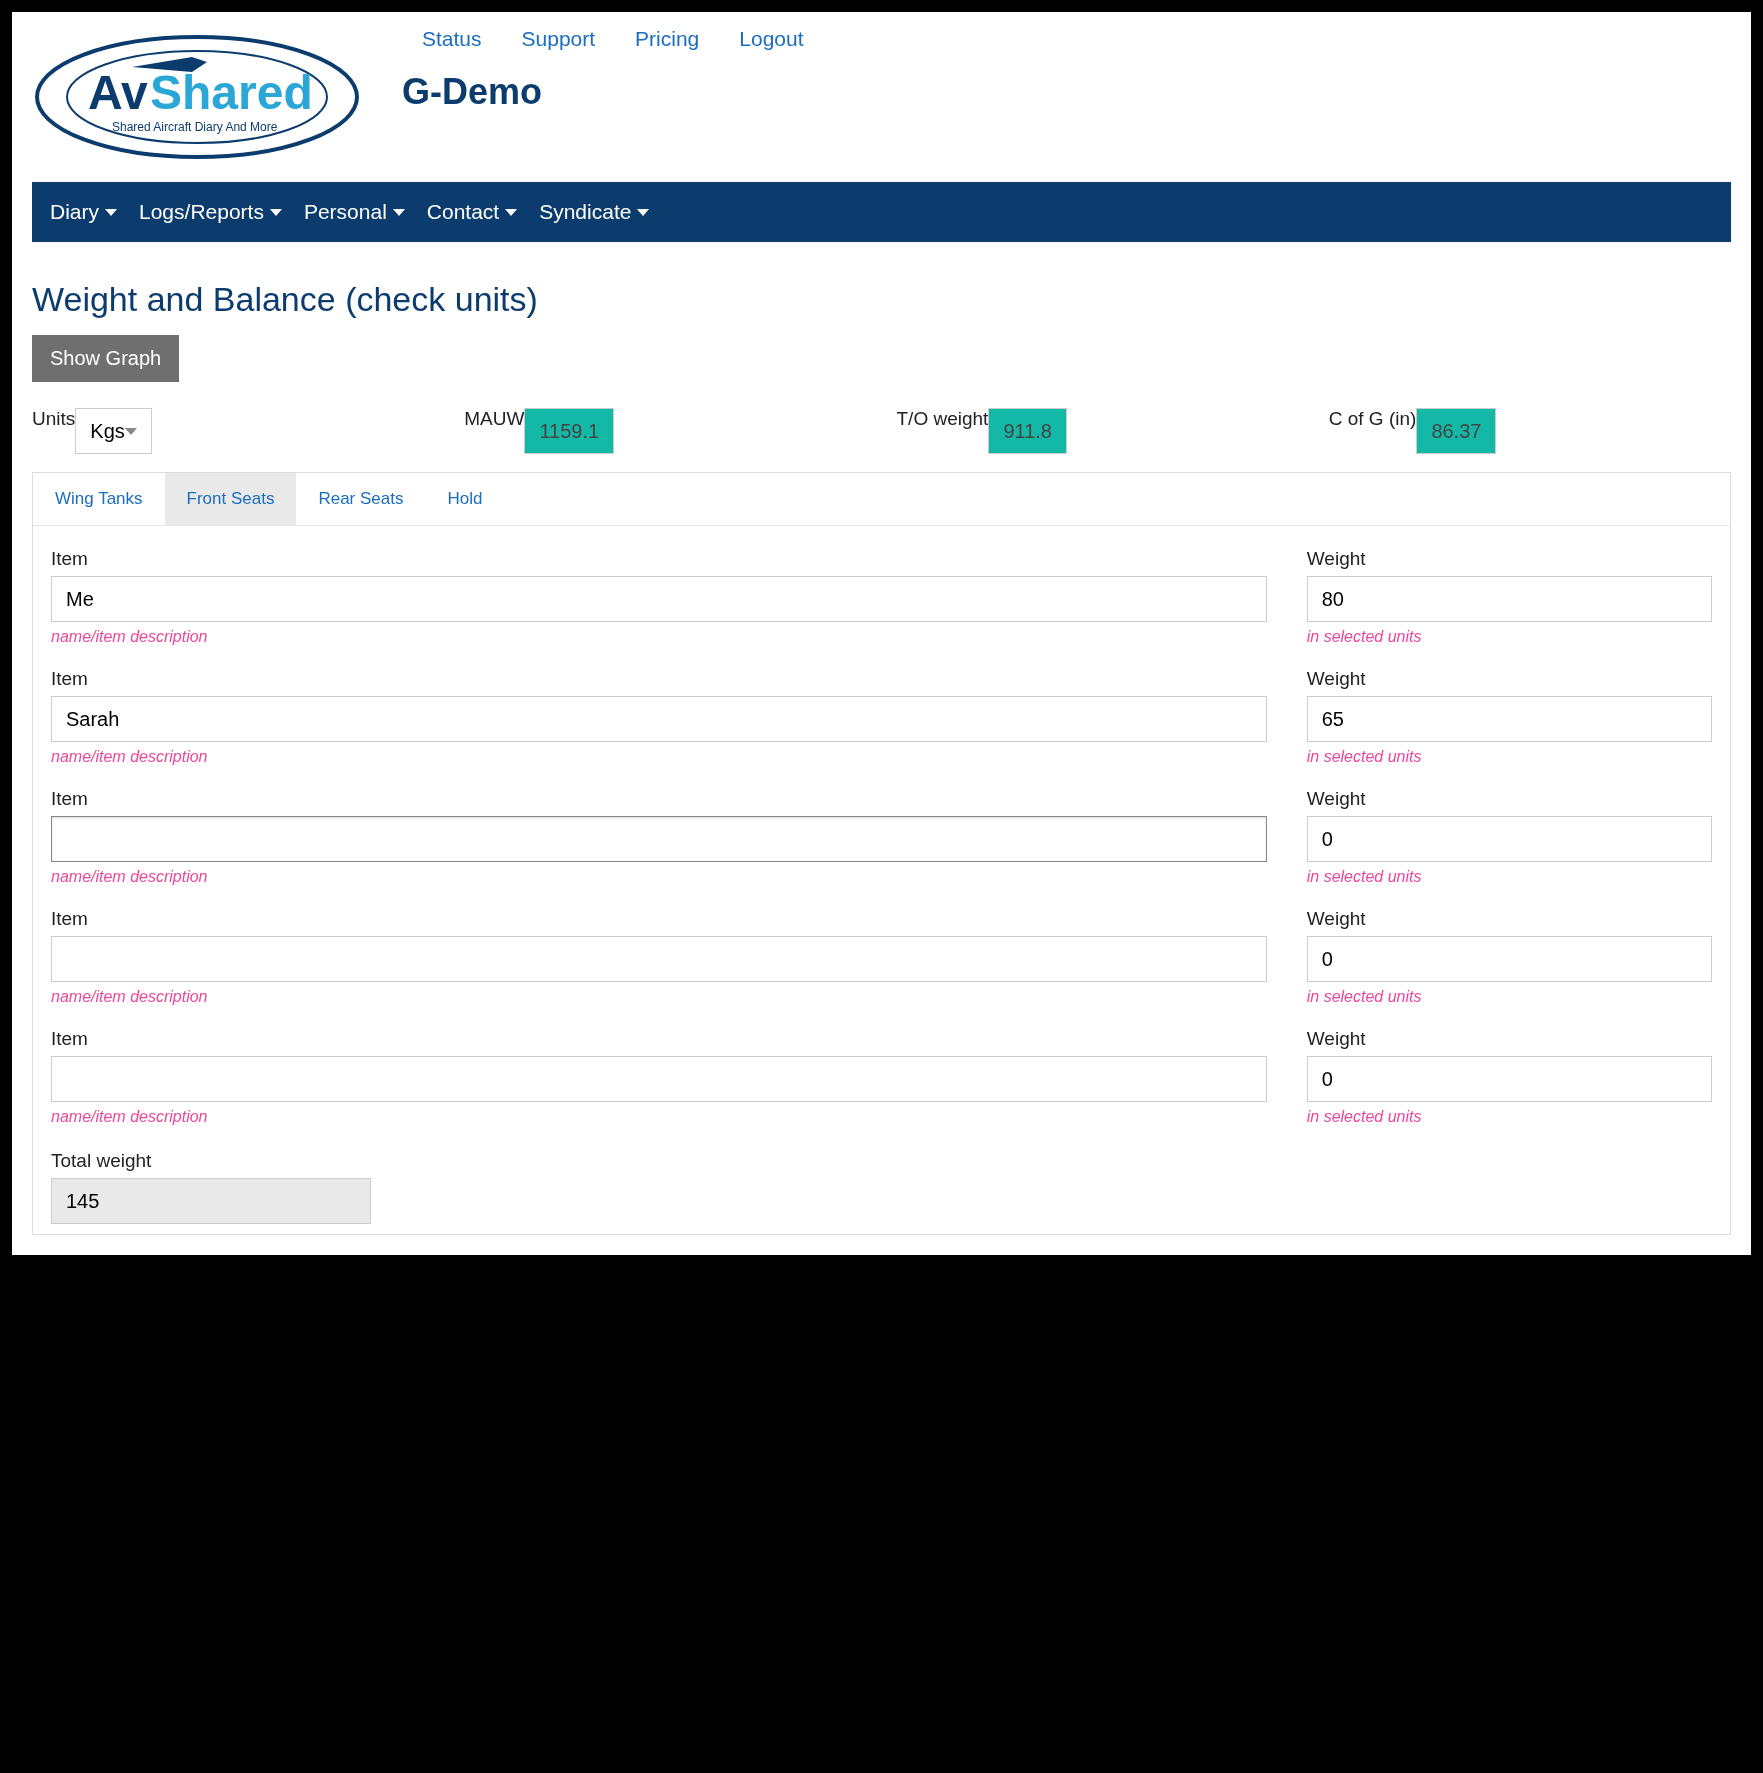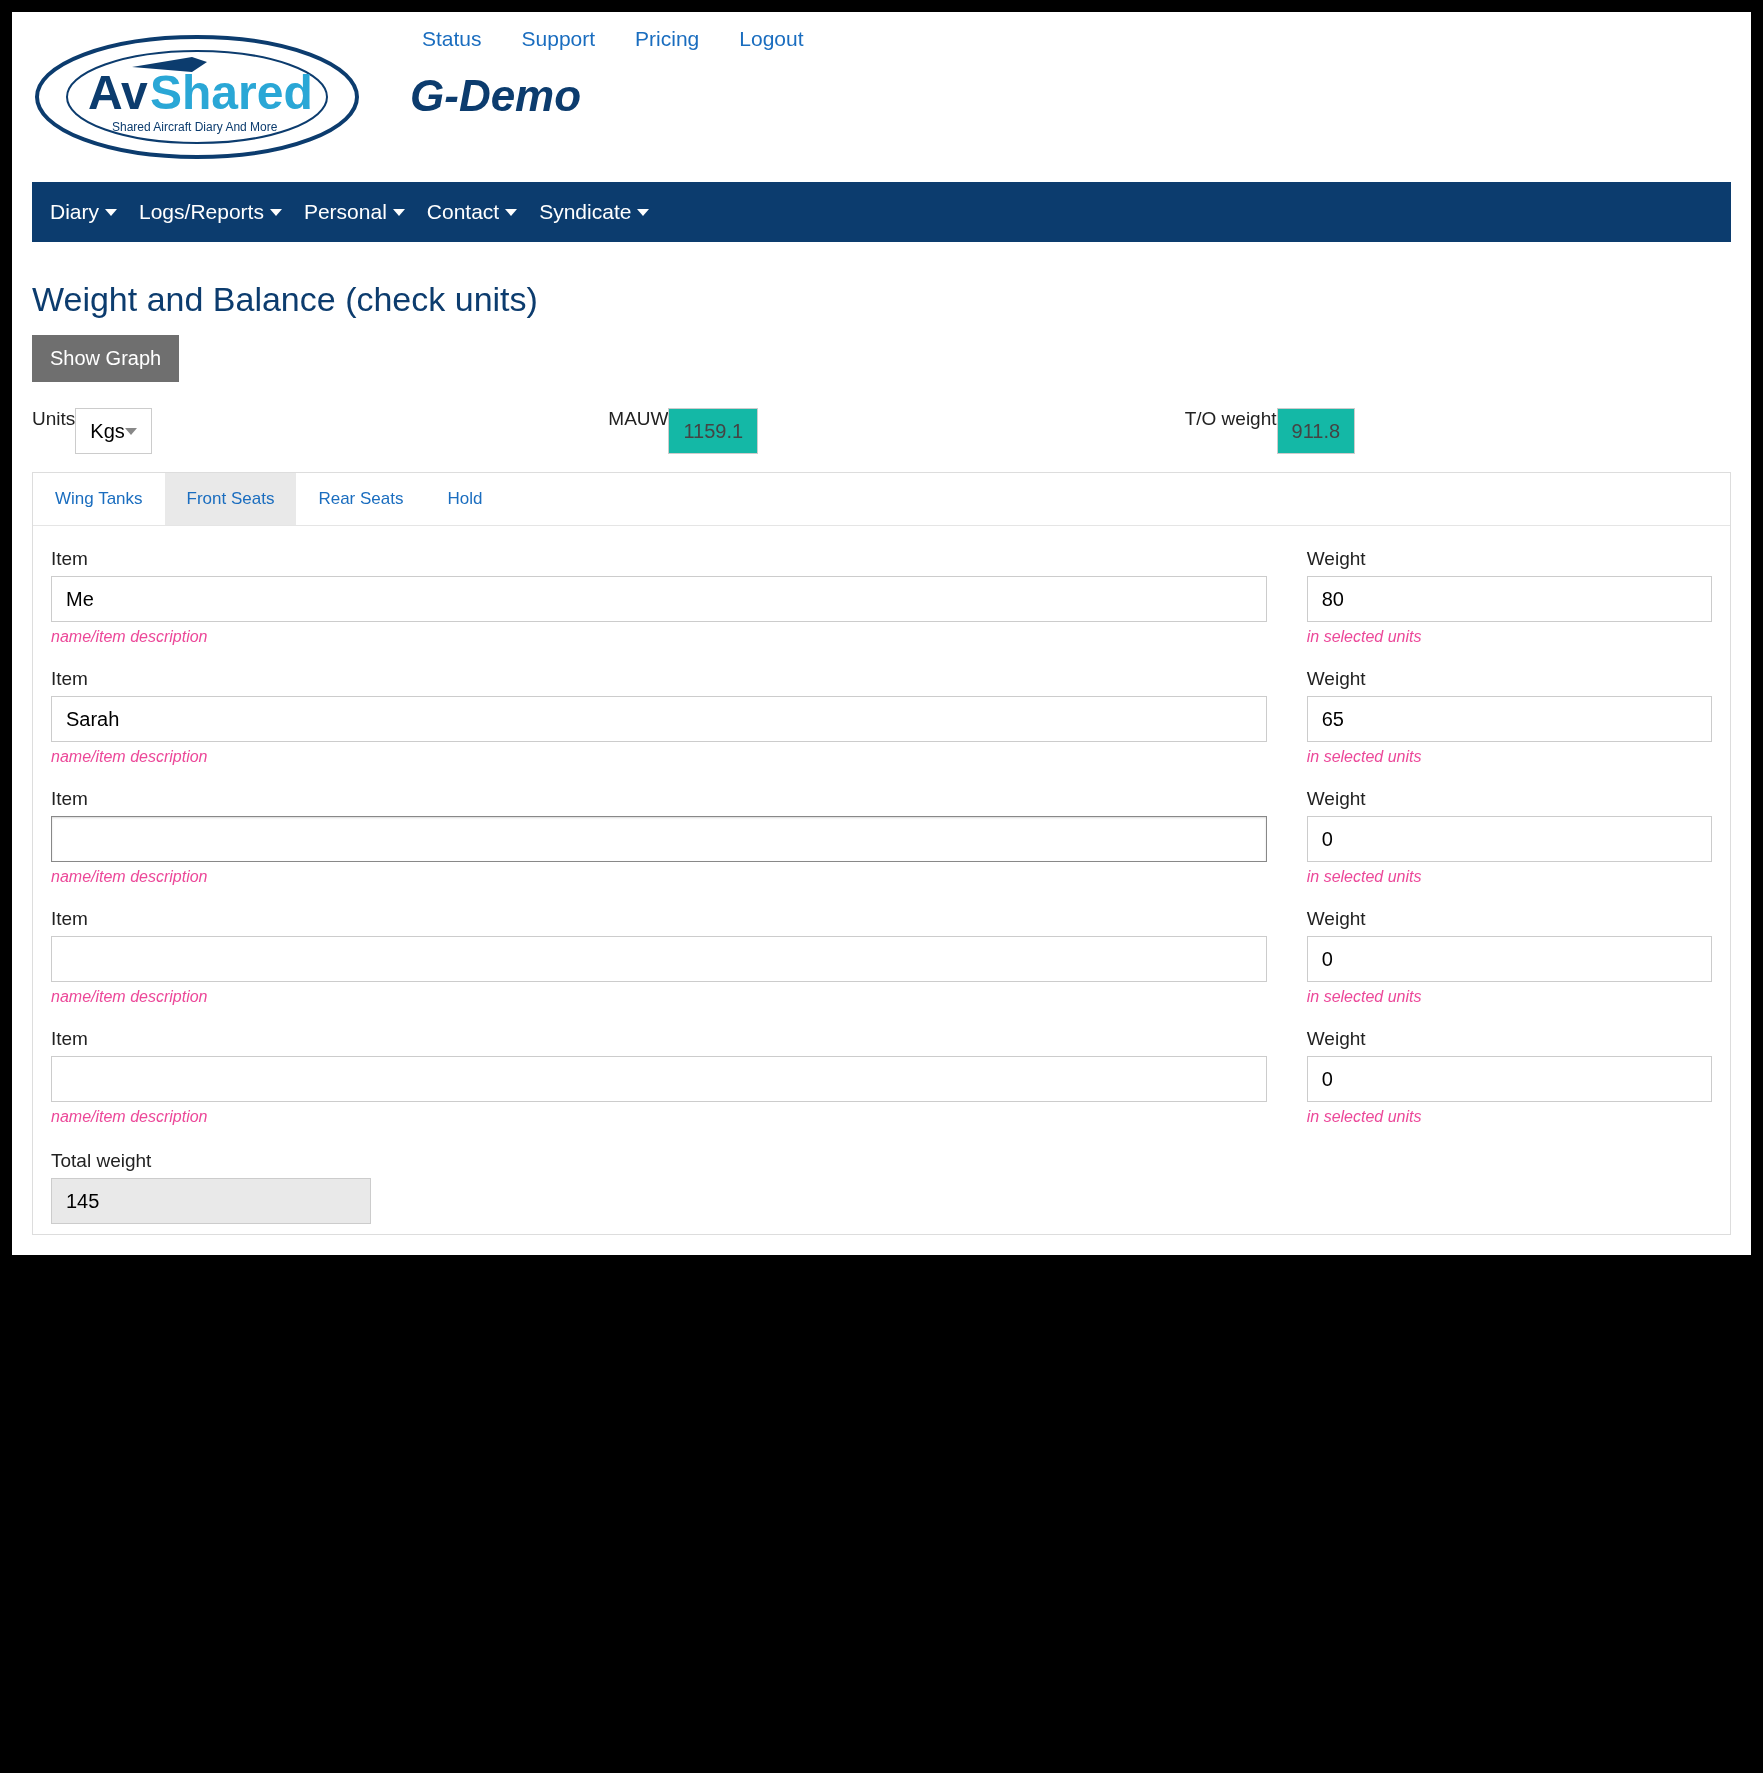--- a/index.html
+++ b/index.html
@@ -30,24 +30,23 @@
     margin-left: 20px;
     margin-bottom: 20px;
   }
   .top-links a {
     color: #1a6dbf;
     text-decoration: none;
     font-size: 21px;
   }
   .page-title-big {
     color: #0c3c6e;
-    font-size: 44px;
+    font-size: 36px;
     font-weight: 600;
-    margin-left: 8px;
-    font-style: italic;
+    margin-left: 0;
   }
   .navbar {
     background: #0c3c6e;
     margin: 11px 20px 0 20px;
     padding: 0 18px;
     display: flex;
     gap: 22px;
     height: 60px;
     align-items: center;
   }
@@ -253,20 +252,24 @@
         </div>
       </div>
       <div class="summary-col">
         <span class="label">MAUW</span>
         <div class="readonly-box">1159.1</div>
       </div>
       <div class="summary-col">
         <span class="label">T/O weight</span>
         <div class="readonly-box">911.8</div>
       </div>
+      <div class="summary-col">
+        <span class="label">C of G (in)</span>
+        <div class="readonly-box">86.37</div>
+      </div>
     </div>
 
     <div class="tabs-container">
       <div class="tabs">
         <div class="tab">Wing Tanks</div>
         <div class="tab active">Front Seats</div>
         <div class="tab">Rear Seats</div>
         <div class="tab">Hold</div>
       </div>
 

